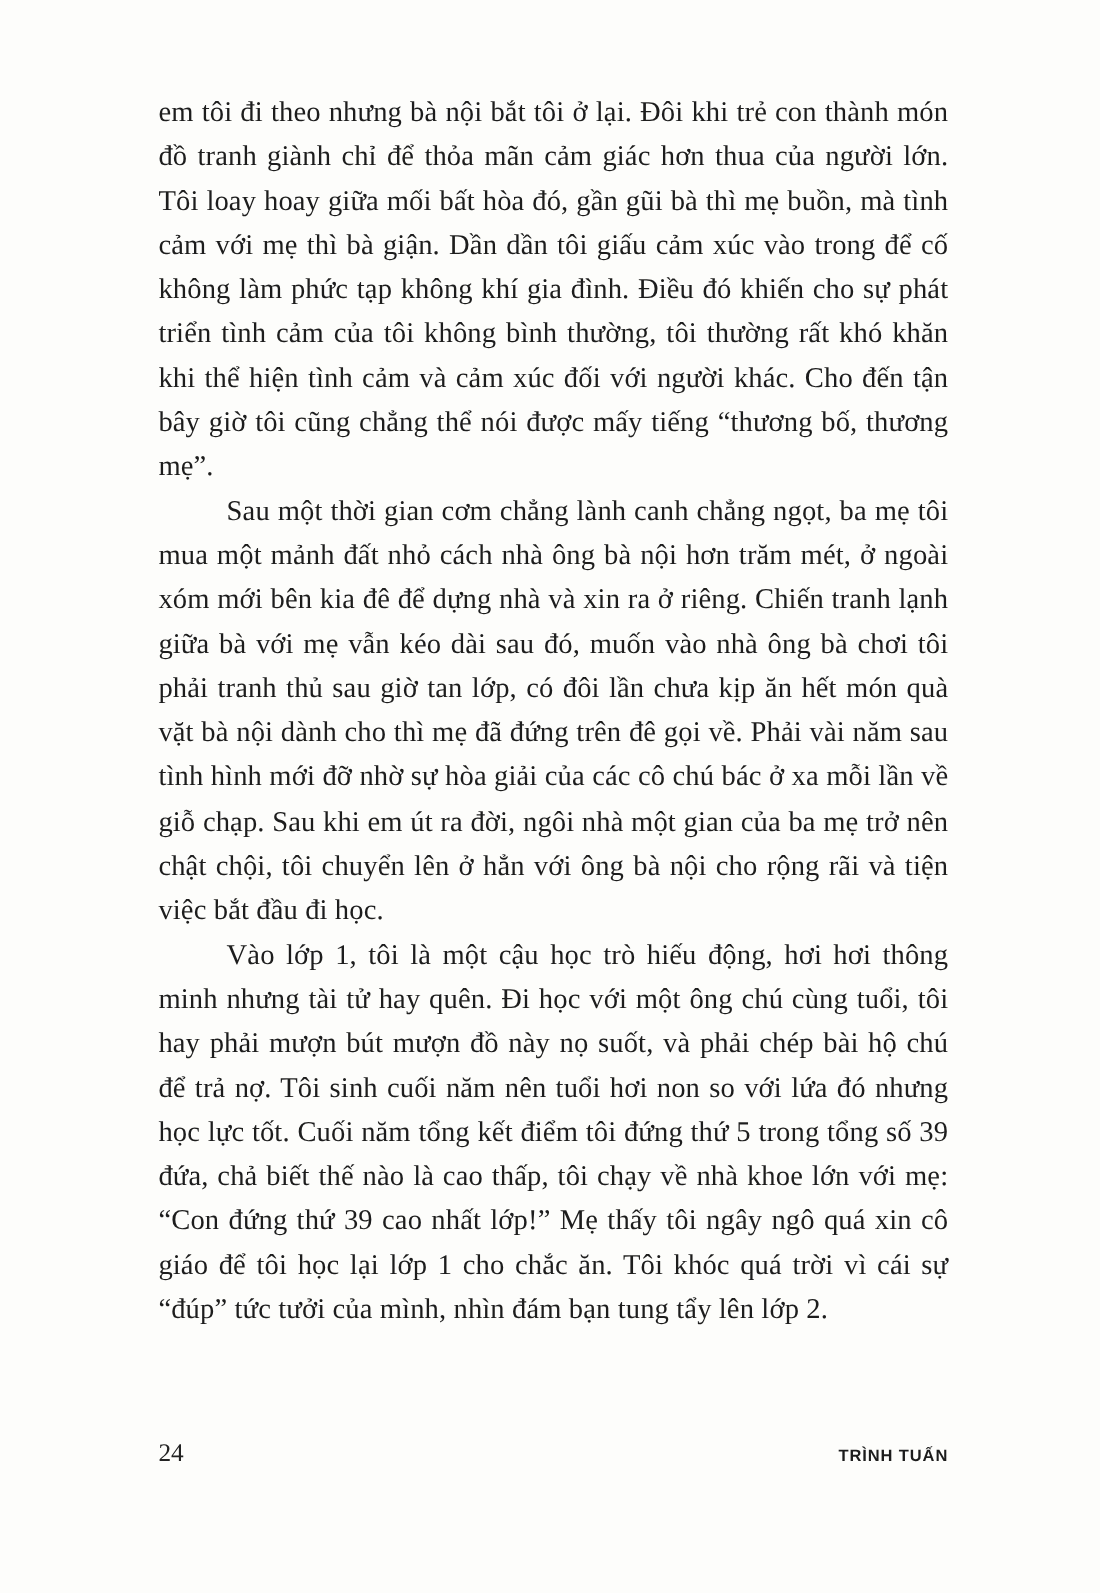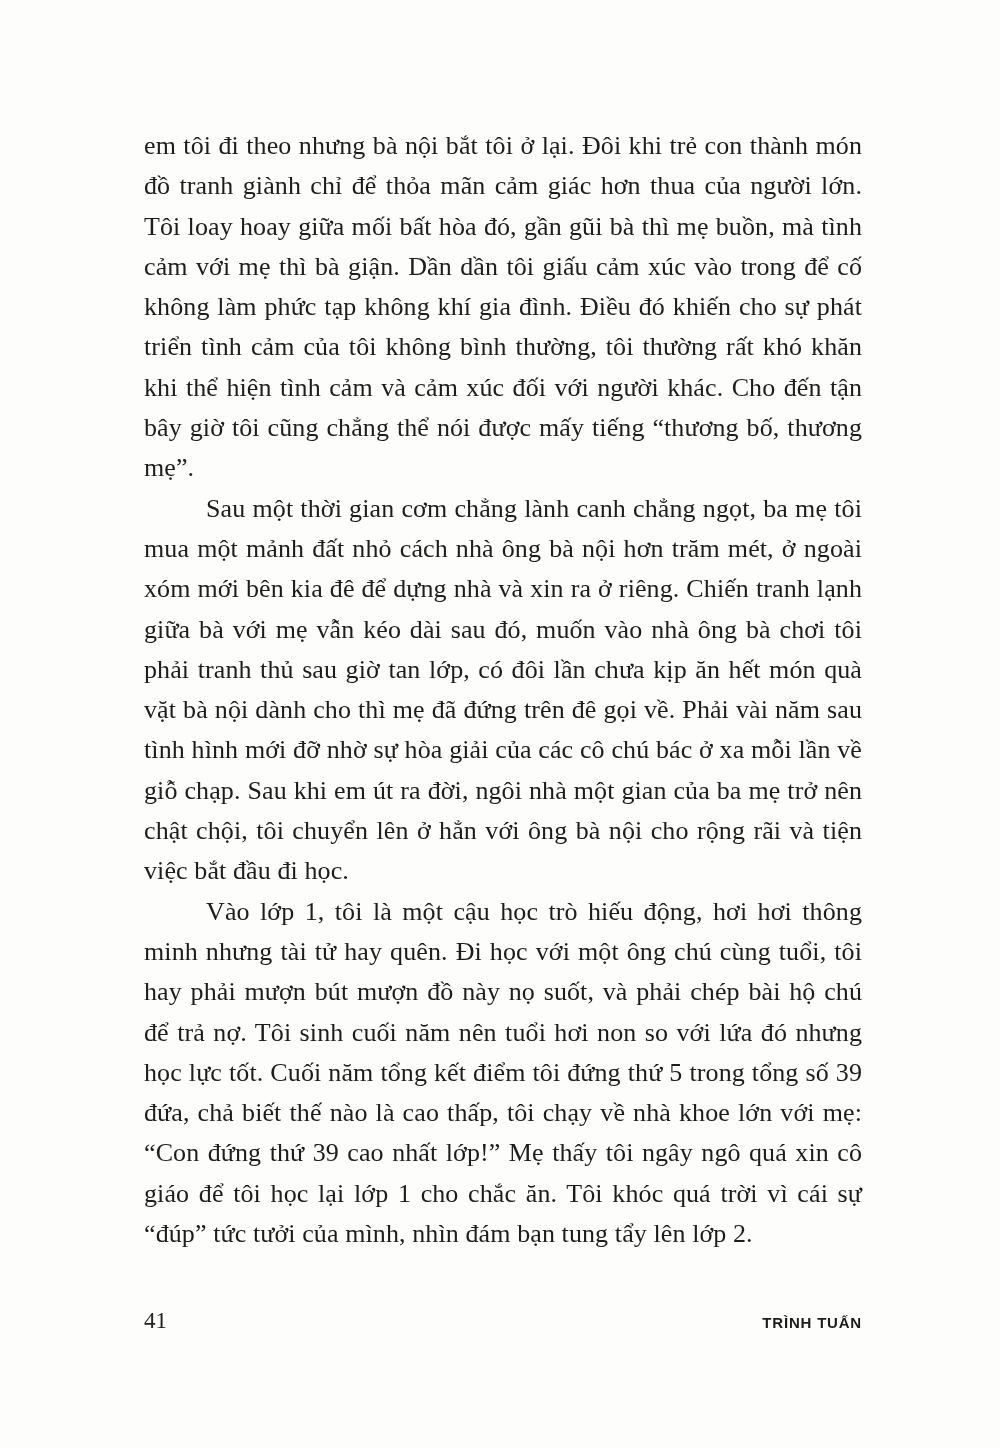--- a/index.html
+++ b/index.html
@@ -27,21 +27,20 @@
     line-height: 40.3px;
     text-align: justify;
     letter-spacing: 0.1px;
   }
   .para {
     margin: 0;
     text-indent: 62px;
   }
   .para.no-indent {
     text-indent: 0;
-    margin-top: 44px;
   }
   .page-footer {
     position: absolute;
     left: 144px;
     right: 138px;
     top: 1308px;
     display: flex;
     justify-content: space-between;
     align-items: baseline;
   }
@@ -63,16 +62,16 @@
 <body>
 
 <div class="book-page">
   <div class="text-block">
     <p class="para no-indent">em tôi đi theo nhưng bà nội bắt tôi ở lại. Đôi khi trẻ con thành món đồ tranh giành chỉ để thỏa mãn cảm giác hơn thua của người lớn. Tôi loay hoay giữa mối bất hòa đó, gần gũi bà thì mẹ buồn, mà tình cảm với mẹ thì bà giận. Dần dần tôi giấu cảm xúc vào trong để cố không làm phức tạp không khí gia đình. Điều đó khiến cho sự phát triển tình cảm của tôi không bình thường, tôi thường rất khó khăn khi thể hiện tình cảm và cảm xúc đối với người khác. Cho đến tận bây giờ tôi cũng chẳng thể nói được mấy tiếng “thương bố, thương mẹ”.</p>
     <p class="para">Sau một thời gian cơm chẳng lành canh chẳng ngọt, ba mẹ tôi mua một mảnh đất nhỏ cách nhà ông bà nội hơn trăm mét, ở ngoài xóm mới bên kia đê để dựng nhà và xin ra ở riêng. Chiến tranh lạnh giữa bà với mẹ vẫn kéo dài sau đó, muốn vào nhà ông bà chơi tôi phải tranh thủ sau giờ tan lớp, có đôi lần chưa kịp ăn hết món quà vặt bà nội dành cho thì mẹ đã đứng trên đê gọi về. Phải vài năm sau tình hình mới đỡ nhờ sự hòa giải của các cô chú bác ở xa mỗi lần về giỗ chạp. Sau khi em út ra đời, ngôi nhà một gian của ba mẹ trở nên chật chội, tôi chuyển lên ở hẳn với ông bà nội cho rộng rãi và tiện việc bắt đầu đi học.</p>
     <p class="para">Vào lớp 1, tôi là một cậu học trò hiếu động, hơi hơi thông minh nhưng tài tử hay quên. Đi học với một ông chú cùng tuổi, tôi hay phải mượn bút mượn đồ này nọ suốt, và phải chép bài hộ chú để trả nợ. Tôi sinh cuối năm nên tuổi hơi non so với lứa đó nhưng học lực tốt. Cuối năm tổng kết điểm tôi đứng thứ 5 trong tổng số 39 đứa, chả biết thế nào là cao thấp, tôi chạy về nhà khoe lớn với mẹ: “Con đứng thứ 39 cao nhất lớp!” Mẹ thấy tôi ngây ngô quá xin cô giáo để tôi học lại lớp 1 cho chắc ăn. Tôi khóc quá trời vì cái sự “đúp” tức tưởi của mình, nhìn đám bạn tung tẩy lên lớp 2.</p>
   </div>
 
   <div class="page-footer">
-    <span class="page-number">41</span>
+    <span class="page-number">24</span>
     <span class="author-name">TRÌNH TUẤN</span>
   </div>
 </div>
 
 </body></html>

